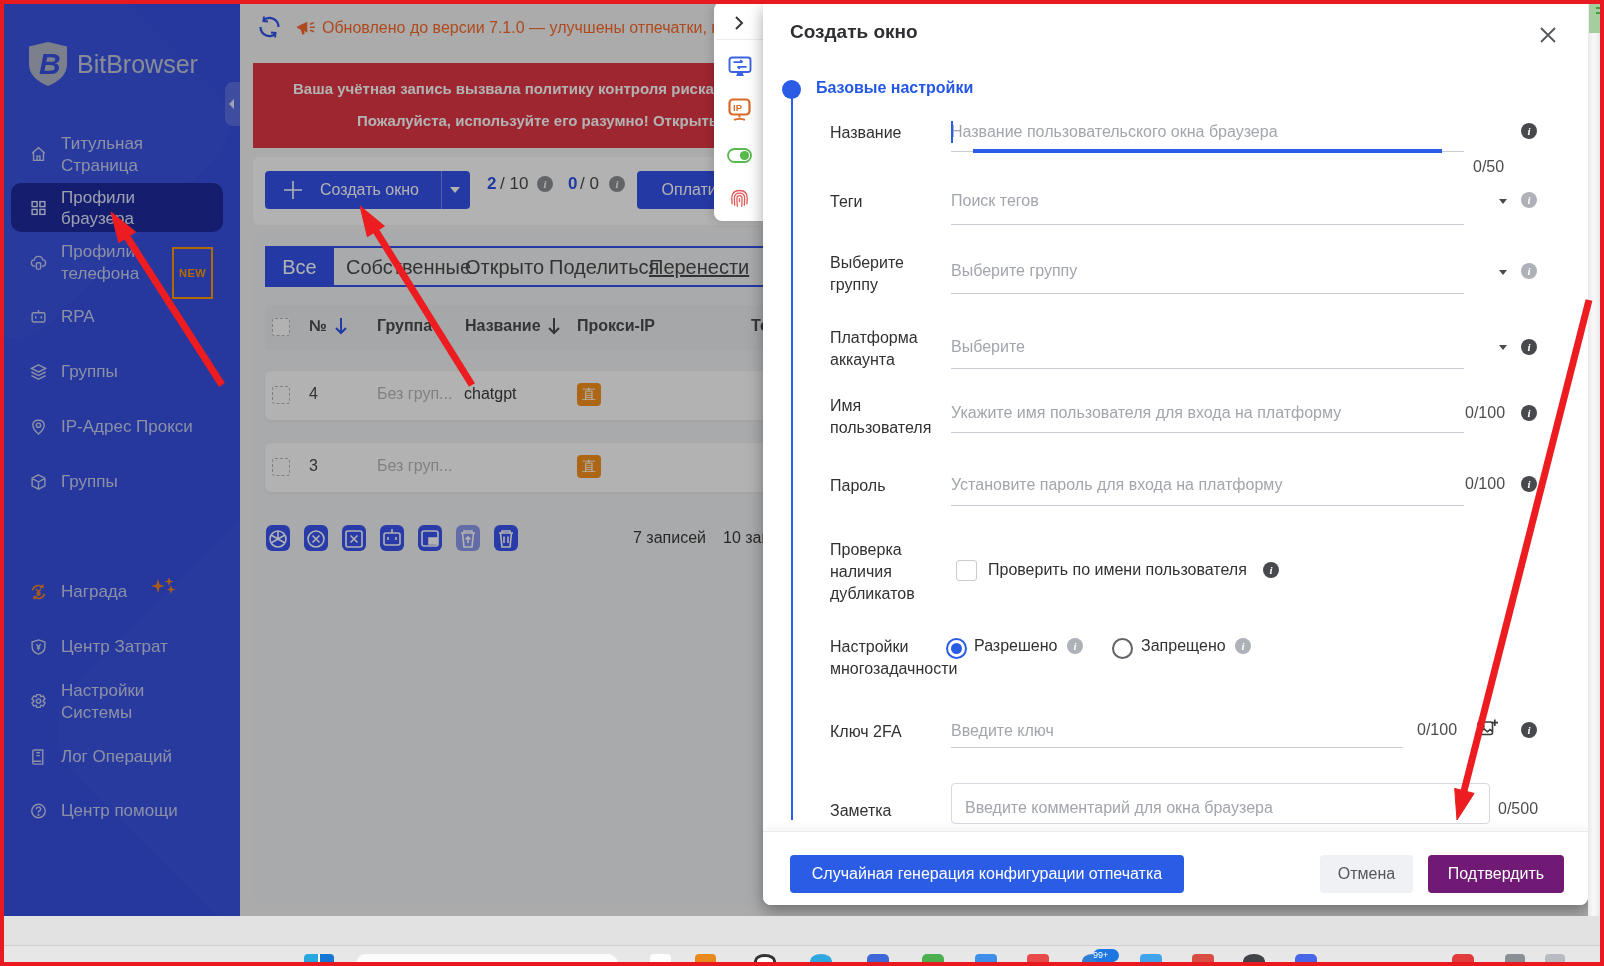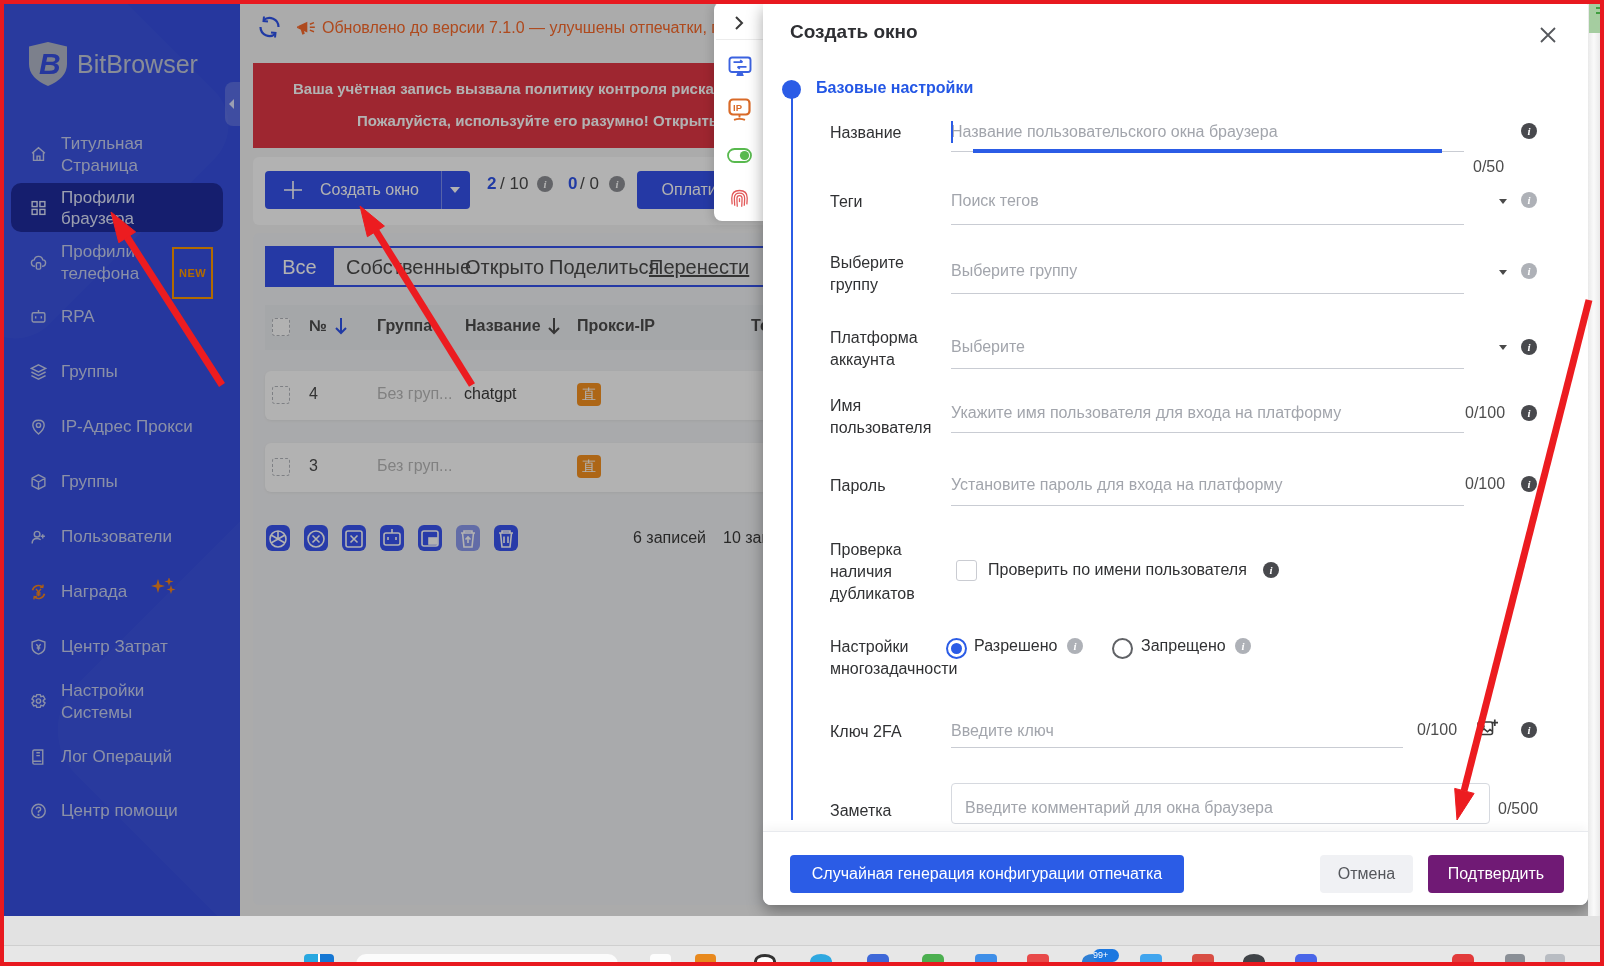--- a/index.html
+++ b/index.html
@@ -114,27 +114,20 @@
           <path d="M12 22 Q4 15 4 9.5 Q4 2.5 12 2.5 Q20 2.5 20 9.5 Q20 15 12 22 Z"></path>
           <circle cx="12" cy="9.5" r="3"></circle>
         </svg>
       <div class="tx">IP-Адрес Прокси</div>
     </div>
     <div class="item" style="top:459px;height:46px;">
       <svg class="ic" viewBox="0 0 24 24" fill="none" stroke="#c7cfef" stroke-width="2">
           <path d="M12 2 L21 6.5 V17.5 L12 22 L3 17.5 V6.5 Z M3 7 L12 12 L21 7 M12 12 V22"></path>
         </svg>
       <div class="tx">Группы</div>
-    </div>
-    <div class="item" style="top:514px;height:46px;">
-      <svg class="ic" viewBox="0 0 24 24" fill="none" stroke="#c7cfef" stroke-width="2">
-          <circle cx="10" cy="8" r="4"></circle>
-          <path d="M3 21 Q3 14 10 14 Q13 14 15 16 M15 11 L21 11 M18 8 L18 14"></path>
-        </svg>
-      <div class="tx">Пользователи</div>
     </div>
     <div class="item" style="top:569px;height:46px;">
       <svg class="ic" viewBox="0 0 24 24" fill="none" stroke="#f7861e" stroke-width="2.2">
           <path d="M3.5 9.5 A9 9 0 0 1 18 5"></path>
           <path d="M20.5 14.5 A9 9 0 0 1 6 19"></path>
           <path d="M18.5 1.5 L18 5.5 L14 5 M5.5 22.5 L6 18.5 L10 19" stroke-width="2"></path>
           <path d="M8.5 7.5 L12 12 L15.5 7.5 M12 12 V18 M9 13.5 h6 M9 16 h6" stroke-width="2"></path>
         </svg>
       <div class="tx">Награда</div>
       <svg class="abs" style="left:139px;top:9px;" width="26" height="26" viewBox="0 0 26 26" fill="#f7861e">
@@ -265,21 +258,21 @@
         <div class="actico" style="left:165px;"><svg viewBox="0 0 24 24" width="24" height="26" fill="none" stroke="#fff" stroke-width="1.6">
               <rect x="4" y="5" width="16" height="15" rx="2"></rect>
               <rect x="11" y="12" width="8" height="6" fill="#fff"></rect>
             </svg></div>
         <div class="actico" style="left:203px;background:#8d9bf0;"><svg viewBox="0 0 24 24" width="24" height="26" fill="none" stroke="#fff" stroke-width="1.6">
               <path d="M5 7 H19 M8 7 V5 H16 V7 M6.5 7 L8 21 H16 L17.5 7 M12 11 L12 17 M9.5 13.5 L12 11 L14.5 13.5"></path>
             </svg></div>
         <div class="actico" style="left:241px;"><svg viewBox="0 0 24 24" width="24" height="26" fill="none" stroke="#fff" stroke-width="1.6">
               <path d="M5 7 H19 M8 7 V5 H16 V7 M6.5 7 L8 21 H16 L17.5 7 M10 10.5 V17 M14 10.5 V17"></path>
             </svg></div>
-        <div class="abs" style="left:380px;top:4px;font-size:16px;color:#3a3a3a;">6 записей</div>
+        <div class="abs" style="left:380px;top:4px;font-size:16px;color:#3a3a3a;">7 записей</div>
         <div class="abs" style="left:470px;top:4px;font-size:16px;color:#3a3a3a;">10 записей/страница</div>
       </div>
     </div>
   </div>
   <div id="overlay"></div>
 </div>
 
 <div id="strip">
   <svg class="abs" style="left:17px;top:13px;" width="16" height="16" viewBox="0 0 16 16" fill="none" stroke="#3a3a3a" stroke-width="2">
       <path d="M5 2 L11 8 L5 14"></path>

